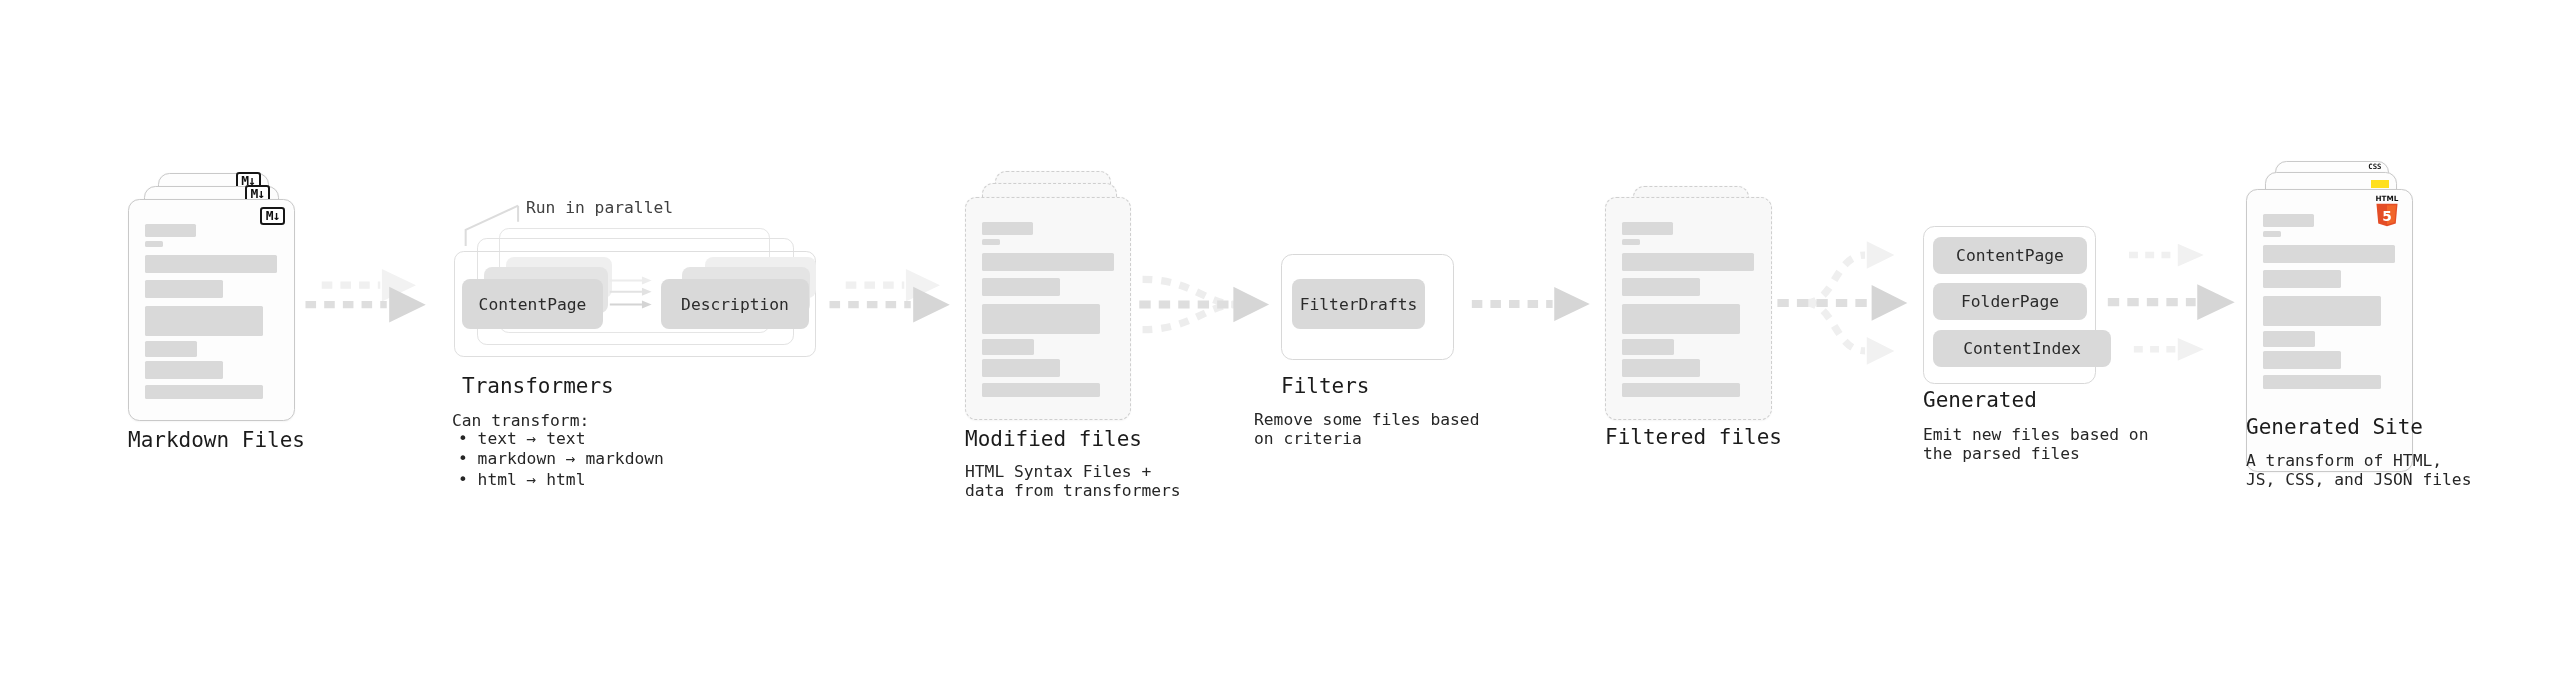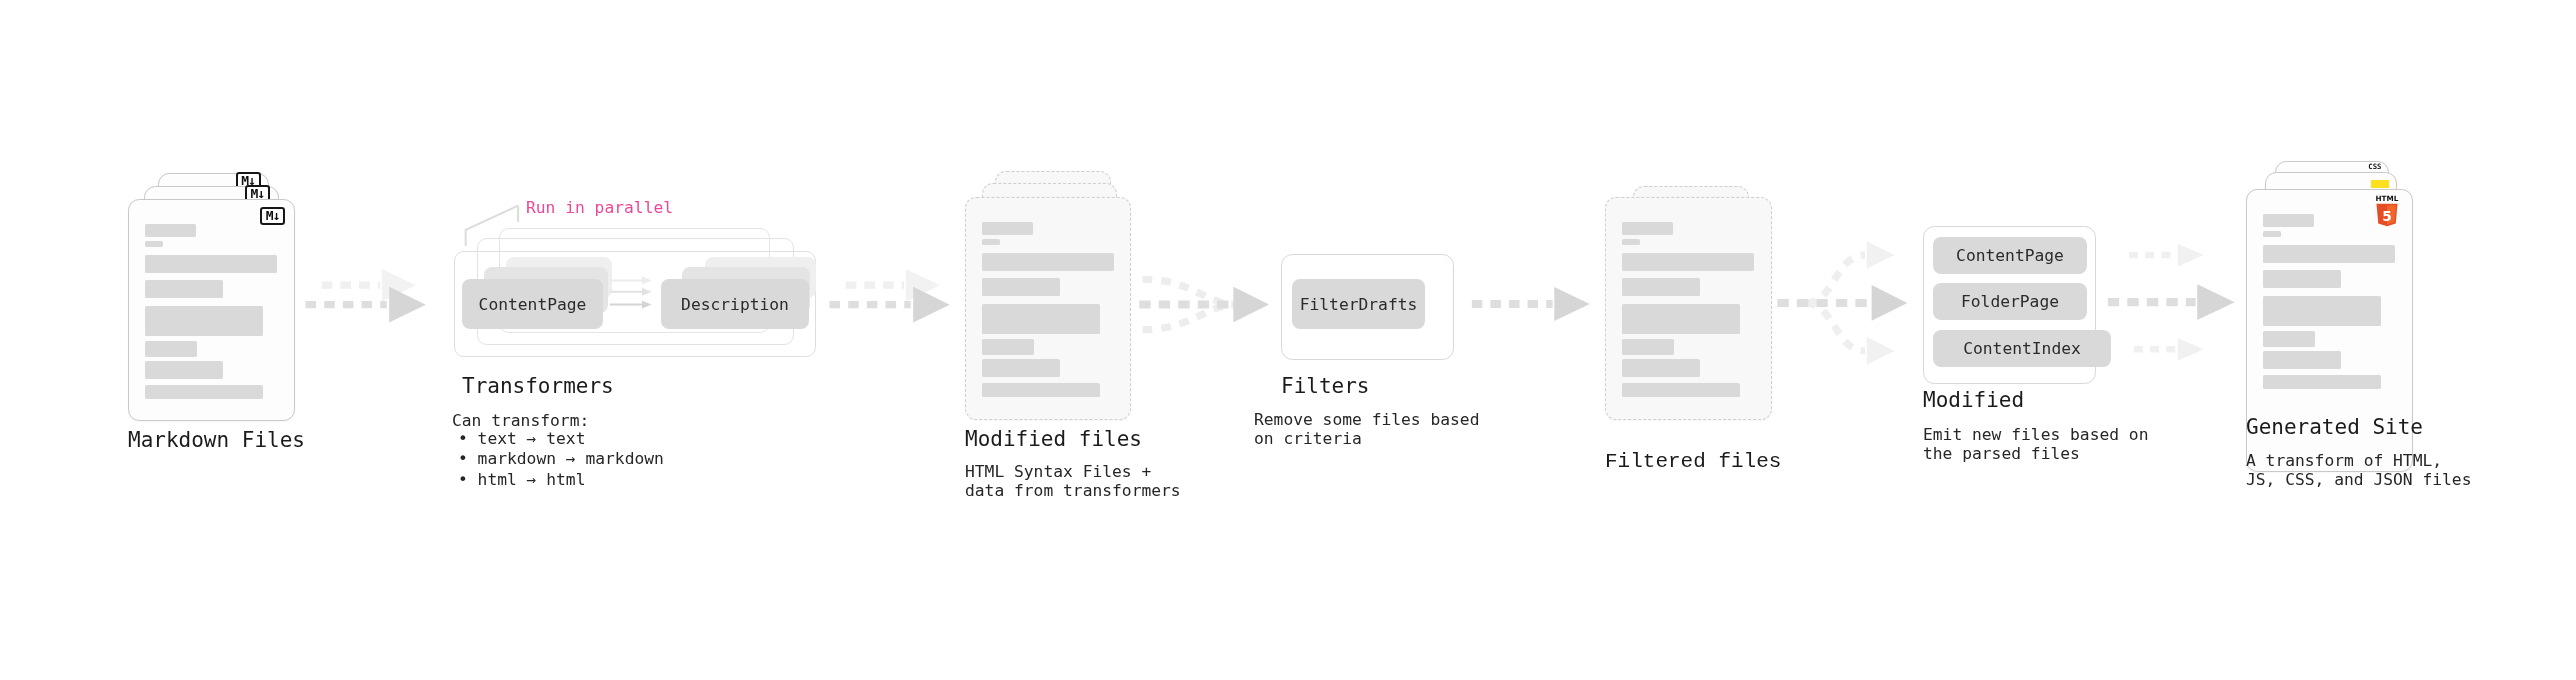--- a/index.html
+++ b/index.html
@@ -35,21 +35,21 @@
 
   
   .t-box { position:absolute; border:1.6px solid #e0e0e0; border-radius:9.8px; background:transparent; }
   .pill {
     position:absolute; background:#d9d9d9; border-radius:8.1px;
     display:flex; align-items:center; justify-content:center;
     font-size:16.3px; font-weight:500; color:#2b2b2b; white-space:nowrap;
   }
   .pill.ghost1 { background:#e4e4e4; }
   .pill.ghost2 { background:#efefef; }
-  .note-label { position:absolute; font-size:16.3px; font-weight:500; color:#ec4899; white-space:nowrap; }
+  .note-label { position:absolute; font-size:16.3px; font-weight:500; color:#404040; white-space:nowrap; }
 
   
   .node-box {
     position:absolute; background:#ffffff; border:1.6px solid #d8d8d8; border-radius:11.4px;
   }
 </style>
 </head>
 <body>
 
 <div class="canvas">
@@ -172,38 +172,38 @@
     <div class="doc-card dashed doc-bars" style="left:1605px; top:197px; width:167px; height:223px;">
         <div class="doc-bar" style="left: 16.3px; top: 24.4px; width: 51px; height: 12.2px;"></div>
         <div class="doc-bar" style="left: 16.3px; top: 41px; width: 18px; height: 5.7px;"></div>
         <div class="doc-bar" style="left: 16.3px; top: 55px; width: 132px; height: 18px;"></div>
         <div class="doc-bar" style="left: 16.3px; top: 80px; width: 78px; height: 18px;"></div>
         <div class="doc-bar" style="left: 16.3px; top: 106px; width: 118px; height: 30px;"></div>
         <div class="doc-bar" style="left: 16.3px; top: 141px; width: 52px; height: 16.3px;"></div>
         <div class="doc-bar" style="left: 16.3px; top: 161px; width: 78px; height: 18px;"></div>
         <div class="doc-bar" style="left: 16.3px; top: 185px; width: 118px; height: 14px;"></div>
       </div>
-    <div class="sec-title" style="left:1605px; top:450px;font-family:Liberation Mono, monospace;">Filtered files</div>
+    <div class="sec-title" style="left:1605px; top:425px;">Filtered files</div>
   </div>
 
   <svg class="abs" style="left:1774px; top:238px;" width="140" height="134" viewBox="0 0 172 165">
     <path d="M40,80 C75,78 75,21 112,21" stroke="#efefef" stroke-width="9" stroke-dasharray="12 11" fill="none"></path>
     <polygon points="114,4 148,21 114,38" fill="#f1f1f1"></polygon>
     <path d="M40,80 C75,82 75,139 112,139" stroke="#efefef" stroke-width="9" stroke-dasharray="12 11" fill="none"></path>
     <polygon points="114,122 148,139 114,156" fill="#f1f1f1"></polygon>
     <line x1="4" y1="80" x2="118" y2="80" stroke="#dedede" stroke-width="10" stroke-dasharray="14 10"></line>
     <polygon points="120,58 164,80 120,102" fill="#d5d5d5"></polygon>
   </svg>
 
   <div>
     <div class="node-box" style="left:1923px; top:226px; width:173px; height:158px;"></div>
     <div class="pill" style="left:1933px; top:237px; width:154px; height:37px; font-size:16.3px;">ContentPage</div>
     <div class="pill" style="left:1933px; top:283px; width:154px; height:37px; font-size:16.3px;">FolderPage</div>
     <div class="pill" style="left:1933px; top:330px; width:178px; height:37px; font-size:16.3px;">ContentIndex</div>
-    <div class="sec-title" style="left:1923px; top:388px;">Modified</div>
+    <div class="sec-title" style="left:1923px; top:388px;">Generated</div>
     <div class="sec-desc" style="left:1923px; top:426px;">
       <span class="line">Emit new files based on</span>
       <span class="line">the parsed files</span>
     </div>
   </div>
 
   <svg class="abs" style="left:2106px; top:242px;" width="137" height="122" viewBox="0 0 168 150">
     <line x1="28" y1="16" x2="86" y2="16" stroke="#f0f0f0" stroke-width="8" stroke-dasharray="11 9"></line>
     <polygon points="88,2 120,16 88,30" fill="#f1f1f1"></polygon>
     <line x1="2" y1="74" x2="110" y2="74" stroke="#dedede" stroke-width="10" stroke-dasharray="14 10"></line>

